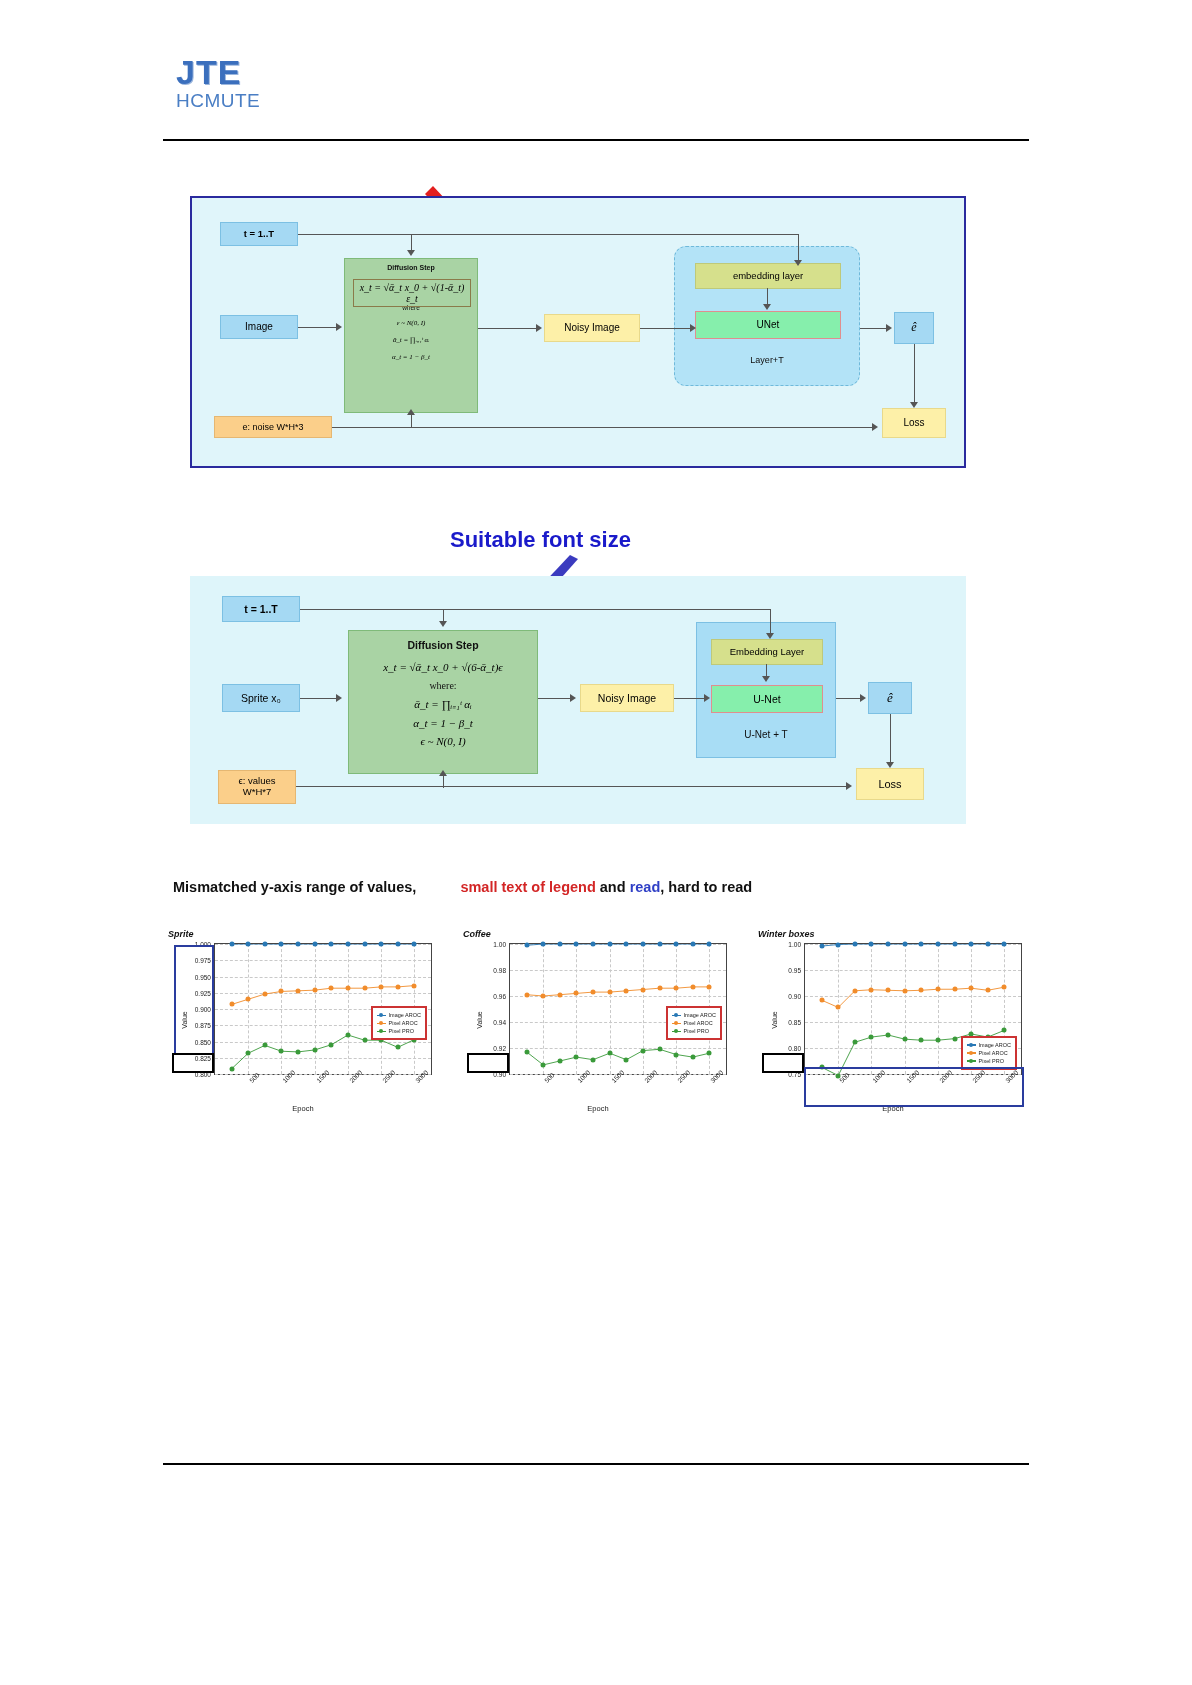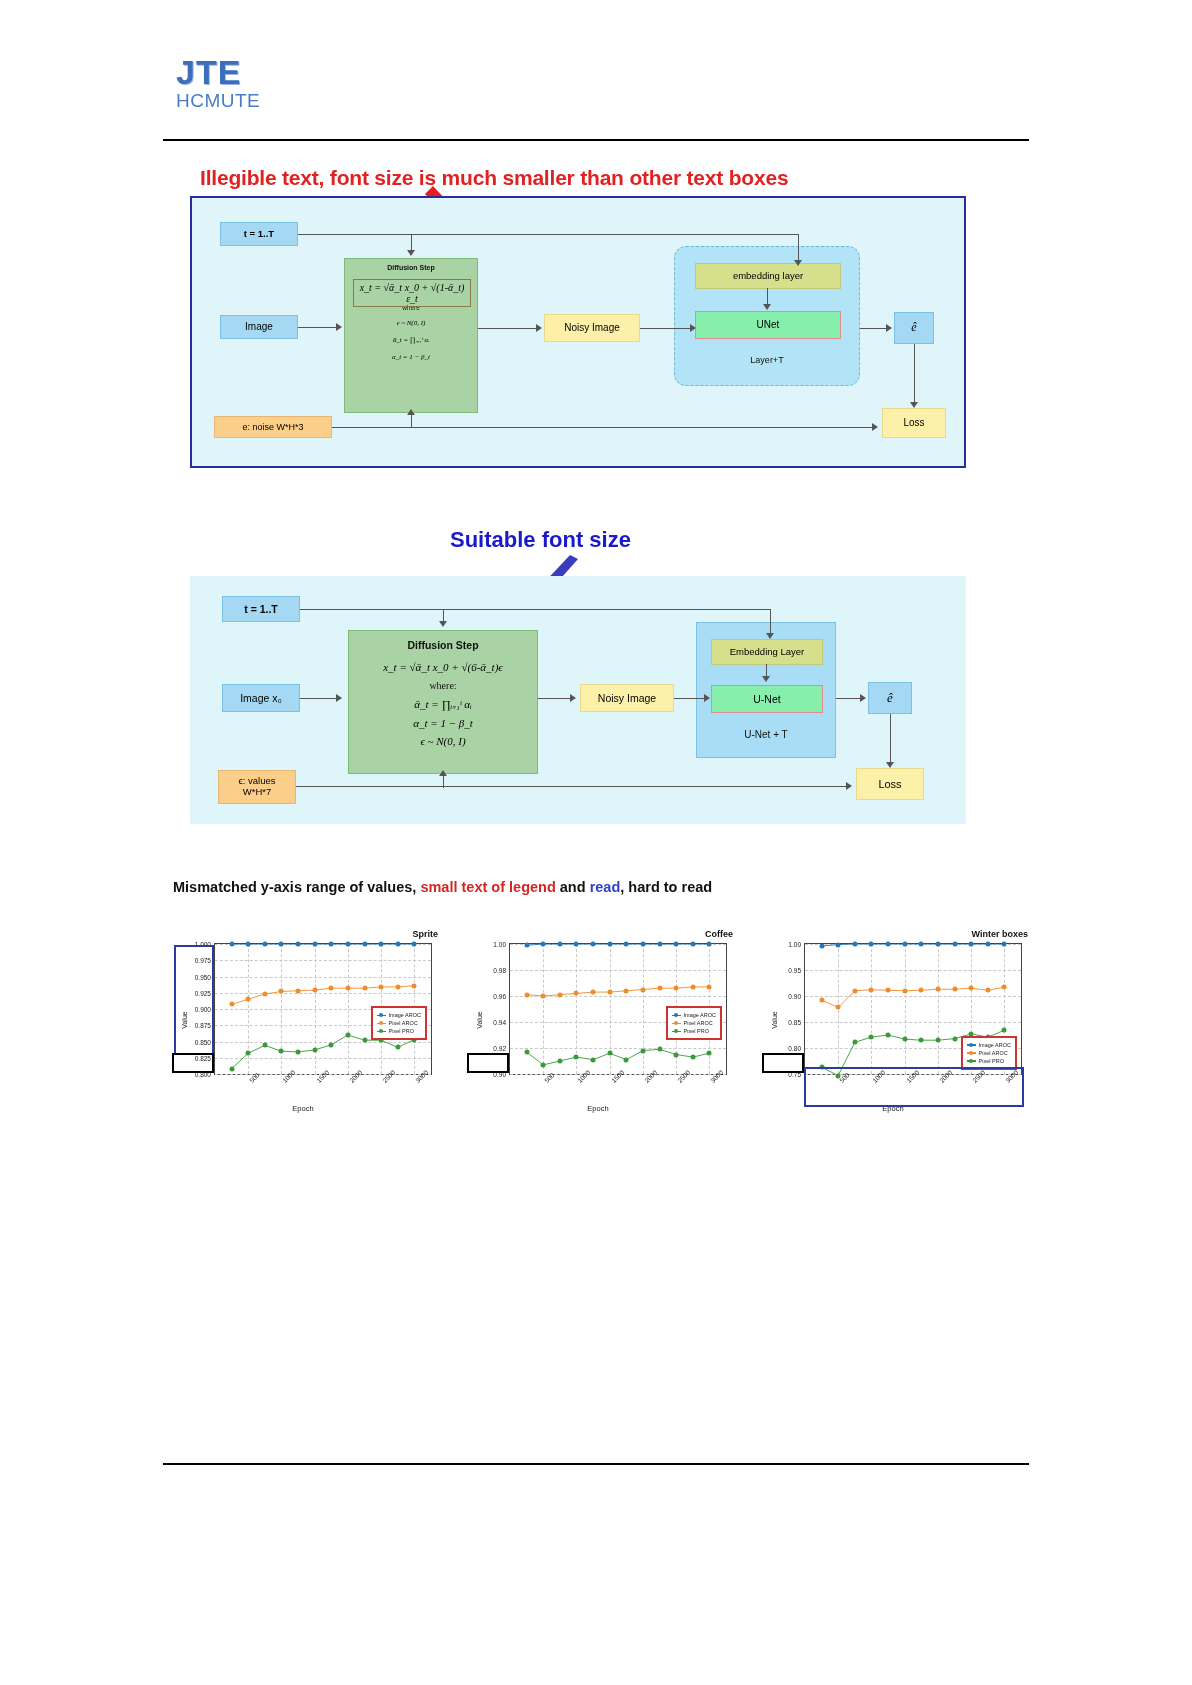--- a/index.html
+++ b/index.html
@@ -45,27 +45,27 @@
   .lnv{width:1px;}
   .ah{position:absolute;width:0;height:0;border-top:4px solid transparent;border-bottom:4px solid transparent;border-left:6px solid #555;}
   .av{position:absolute;width:0;height:0;border-left:4px solid transparent;border-right:4px solid transparent;border-top:6px solid #555;}
   .avu{position:absolute;width:0;height:0;border-left:4px solid transparent;border-right:4px solid transparent;border-bottom:6px solid #555;}
 
   .formula{font-family:"Liberation Serif",serif;font-style:italic;}
   .fbox{position:absolute;border:1px solid #8a7a4a;box-sizing:border-box;display:flex;align-items:center;justify-content:center;}
 
   
   .cap{position:absolute;left:173px;top:879px;font-size:14.5px;font-weight:bold;color:#111;}
-  .cap .red{color:#d32626;}
+  .cap .red{color:#d32626;margin-left:40px;}
   .cap .blue{color:#2f3fc6;}
 
   
   .charts{position:absolute;left:168px;top:925px;width:860px;height:190px;}
   .chart{position:absolute;top:0;width:270px;height:190px;}
-  .ch-title{position:absolute;top:4px;left:0;width:100%;text-align:right;font-size:9px;font-weight:bold;color:#111;}
+  .ch-title{position:absolute;top:4px;left:0;width:100%;text-align:left;font-size:9px;font-weight:bold;color:#111;font-style:italic;}
   .plot{position:absolute;left:46px;top:18px;right:6px;bottom:40px;border:1px solid #444;background:#fff;}
   .grid-v{position:absolute;top:0;bottom:0;width:1px;border-left:1px dashed #c9c9c9;}
   .grid-h{position:absolute;left:0;right:0;height:1px;border-top:1px dashed #c9c9c9;}
   .ytick{position:absolute;right:100%;margin-right:4px;font-size:6.5px;color:#222;white-space:nowrap;transform:translateY(-50%);}
   .xtick{position:absolute;top:100%;margin-top:5px;font-size:6.5px;color:#222;white-space:nowrap;
          transform-origin:left top;transform:rotate(-45deg);}
   .ylabel{position:absolute;left:8px;top:50%;font-size:7px;color:#222;transform:translateY(-50%) rotate(-90deg);}
   .xlabel{position:absolute;bottom:2px;left:0;width:100%;text-align:center;font-size:7.5px;color:#222;}
   .dot{position:absolute;width:5px;height:5px;border-radius:50%;transform:translate(-50%,-50%);}
   .legend{position:absolute;background:#fff;border:2px solid #c33;padding:3px 4px;}
@@ -81,21 +81,20 @@
 
 <div class="page">
 
   <div class="logo">
     <div class="logo-main">JTE</div>
     <div class="logo-sub">HCMUTE</div>
   </div>
   <div class="rule rule-top"></div>
   <div class="rule rule-bottom"></div>
 
-  <div class="ann-red">Illegible text, font size is much smaller than other text boxes</div>
   <svg class="arrow-red" viewBox="0 0 120 115">
     <path d="M8 6 L75 78 L88 62 L96 104 L54 97 L66 84 L0 14 Z" fill="#e31f1f"></path>
   </svg>
 
   <div class="diag1">
     <div class="node n-blue" style="left:28px;top:24px;width:78px;height:24px;font-size:9.5px;font-weight:bold;">t = 1..T</div>
     <div class="node n-blue" style="left:28px;top:117px;width:78px;height:24px;font-size:10px;">Image</div>
     <div class="node n-orange" style="left:22px;top:218px;width:118px;height:22px;font-size:9px;">e: noise W*H*3</div>
 
     <div class="node n-green" style="left:152px;top:60px;width:134px;height:155px;display:block;">
@@ -144,21 +143,21 @@
   </div>
 
   <div class="ann-blue">Suitable font size</div>
   <svg class="arrow-blue" viewBox="0 0 90 90">
     <path d="M78 4 L14 76 L6 68 L70 0 Z" fill="#3b3bbf"></path>
     <path d="M2 84 L20 62 L28 74 Z" fill="#3b3bbf"></path>
   </svg>
 
   <div class="diag2">
     <div class="node n-blue" style="left:32px;top:20px;width:78px;height:26px;font-size:10.5px;font-weight:bold;">t = 1..T</div>
-    <div class="node n-blue" style="left:32px;top:108px;width:78px;height:28px;font-size:10.5px;">Image x₀</div>
+    <div class="node n-blue" style="left:32px;top:108px;width:78px;height:28px;font-size:10.5px;">Sprite x₀</div>
     <div class="node n-orange" style="left:28px;top:194px;width:78px;height:34px;font-size:9.5px;flex-direction:column;">
       <span>ϵ: values</span>
       <span>W*H*7</span>
     </div>
 
     <div class="node n-green" style="left:158px;top:54px;width:190px;height:144px;display:block;">
       <div style="text-align:center;font-size:10.5px;font-weight:bold;margin-top:8px;color:#111;">Diffusion Step</div>
       <div class="formula" style="text-align:center;font-size:11px;margin-top:10px;">x_t = √ᾱ_t x_0 + √(6-ᾱ_t)ϵ</div>
       <div style="text-align:center;font-size:10px;margin-top:6px;color:#111;font-family:'Liberation Serif',serif;">where:</div>
       <div class="formula" style="text-align:center;font-size:11px;margin-top:7px;">ᾱ_t = ∏ᵢ₌₁ᵗ αᵢ</div>

